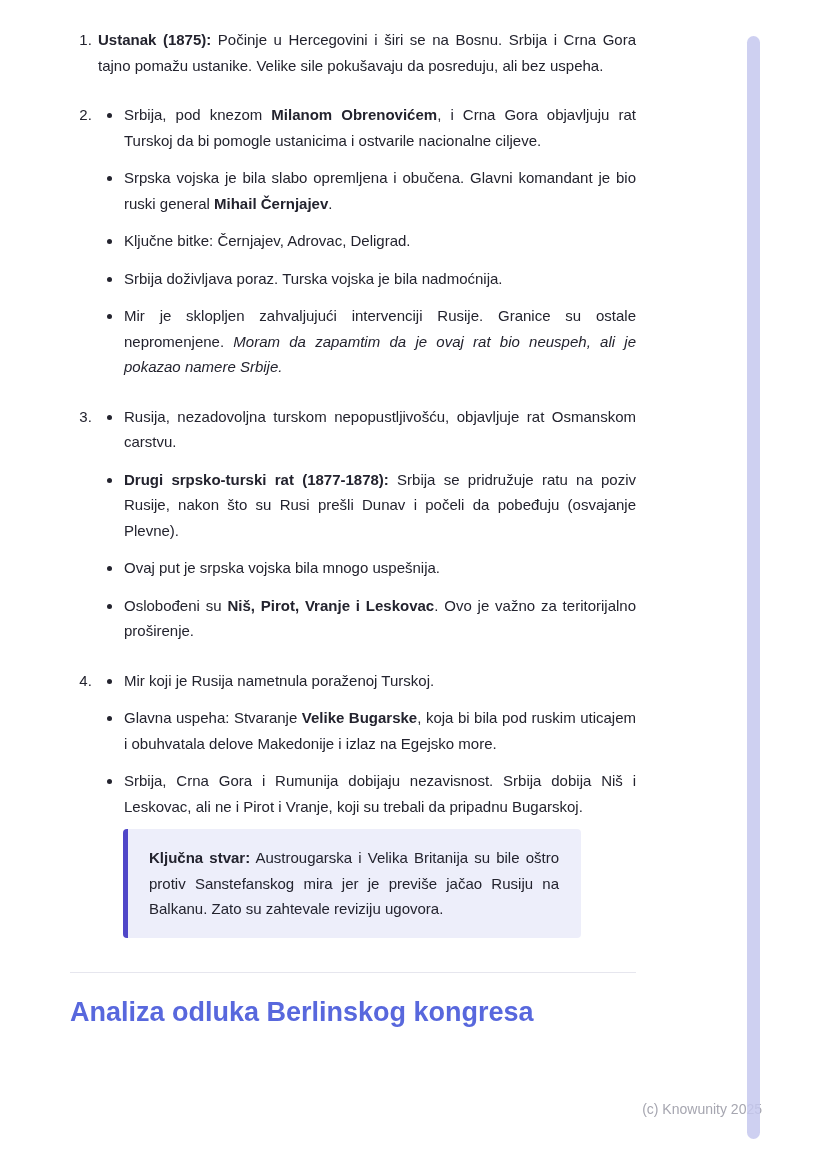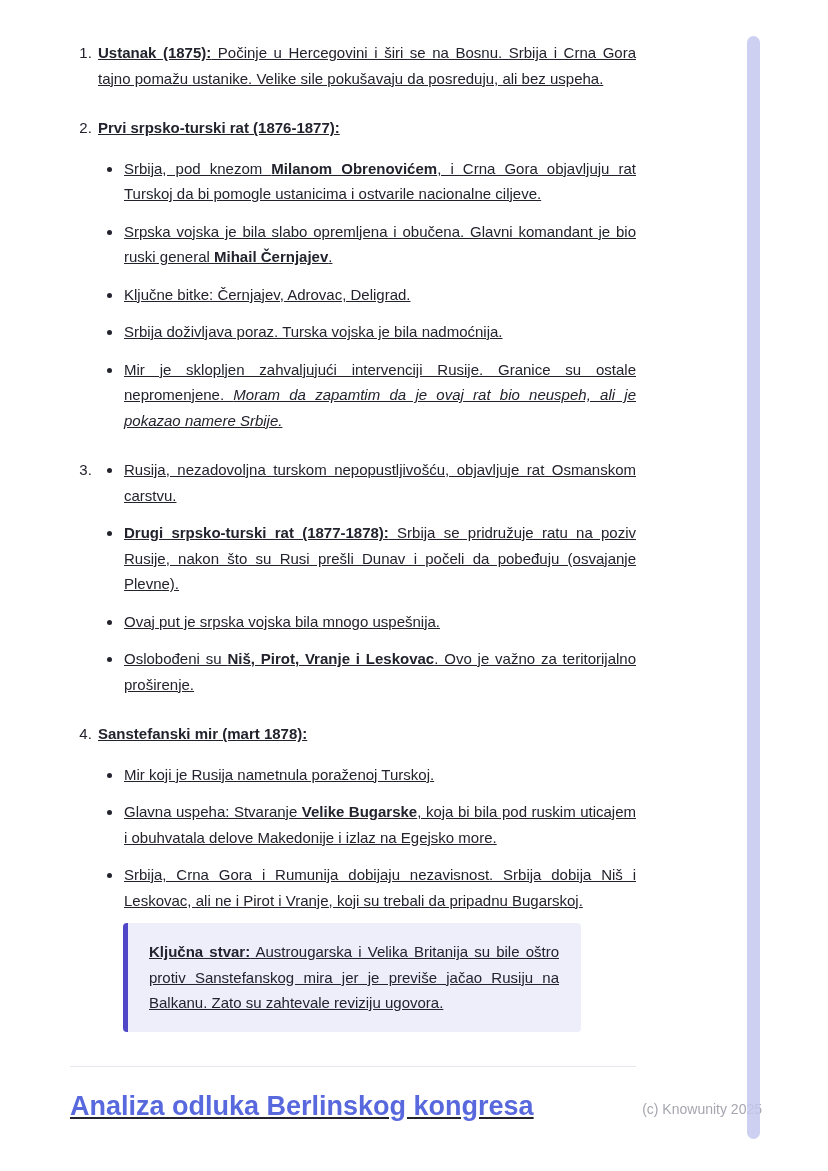--- a/index.html
+++ b/index.html
@@ -17,23 +17,22 @@
     background:#ffffff;
     position:relative;
     overflow:hidden;
     font-family:"Liberation Sans","DejaVu Sans",sans-serif;
     color:var(--text);
     font-size:15px;
     line-height:25.5px;
   }
   .content{
     position:absolute;
-    left:70px;top:40px;
+    left:70px;top:27px;
     width:566px;
-    text-decoration:underline;
   }
   ol.numbered-list{
     margin:0;
     padding-left:26px;
     list-style:decimal;
   }
   ol.numbered-list > li{
     margin-bottom:24px;
     padding-left:2px;
   }
@@ -101,39 +100,37 @@
 </style>
 </head>
 <body>
 
 <div class="content">
   <ol class="numbered-list">
       <li>
         <div class="item-lead"><span class="bold">Ustanak (1875):</span><span> Počinje u Hercegovini i širi se na Bosnu. Srbija i Crna Gora tajno pomažu ustanike. Velike sile pokušavaju da posreduju, ali bez uspeha.</span></div>
       </li>
       <li>
-        <div class="item-lead"><span class="bold">Prvi srpsko-turski rat (1876-1877):</span></div>
         <ul class="bullet-list">
           <li><span>Srbija, pod knezom </span><span class="bold">Milanom Obrenovićem</span><span>, i Crna Gora objavljuju rat Turskoj da bi pomogle ustanicima i ostvarile nacionalne ciljeve.</span></li>
           <li><span>Srpska vojska je bila slabo opremljena i obučena. Glavni komandant je bio ruski general </span><span class="bold">Mihail Černjajev</span><span>.</span></li>
           <li><span>Ključne bitke: Černjajev, Adrovac, Deligrad.</span></li>
           <li><span>Srbija doživljava poraz. Turska vojska je bila nadmoćnija.</span></li>
           <li><span>Mir je sklopljen zahvaljujući intervenciji Rusije. Granice su ostale nepromenjene. </span><span class="italic">Moram da zapamtim da je ovaj rat bio neuspeh, ali je pokazao namere Srbije.</span></li>
         </ul>
       </li>
       <li>
         <ul class="bullet-list">
           <li><span>Rusija, nezadovoljna turskom nepopustljivošću, objavljuje rat Osmanskom carstvu.</span></li>
           <li><span class="bold">Drugi srpsko-turski rat (1877-1878):</span><span> Srbija se pridružuje ratu na poziv Rusije, nakon što su Rusi prešli Dunav i počeli da pobeđuju (osvajanje Plevne).</span></li>
           <li><span>Ovaj put je srpska vojska bila mnogo uspešnija.</span></li>
           <li><span>Oslobođeni su </span><span class="bold">Niš, Pirot, Vranje i Leskovac</span><span>. Ovo je važno za teritorijalno proširenje.</span></li>
         </ul>
       </li>
       <li>
-        <div class="item-lead"><span class="bold">Sanstefanski mir (mart 1878):</span></div>
         <ul class="bullet-list">
           <li><span>Mir koji je Rusija nametnula poraženoj Turskoj.</span></li>
           <li><span>Glavna uspeha: Stvaranje </span><span class="bold">Velike Bugarske</span><span>, koja bi bila pod ruskim uticajem i obuhvatala delove Makedonije i izlaz na Egejsko more.</span></li>
           <li><span>Srbija, Crna Gora i Rumunija dobijaju nezavisnost. Srbija dobija Niš i Leskovac, ali ne i Pirot i Vranje, koji su trebali da pripadnu Bugarskoj.</span></li>
         </ul>
       </li>
     </ol>
 
   <div class="callout">
     <div class="callout-text"><span class="bold">Ključna stvar:</span><span> Austrougarska i Velika Britanija su bile oštro protiv Sanstefanskog mira jer je previše jačao Rusiju na Balkanu. Zato su zahtevale reviziju ugovora.</span></div>

